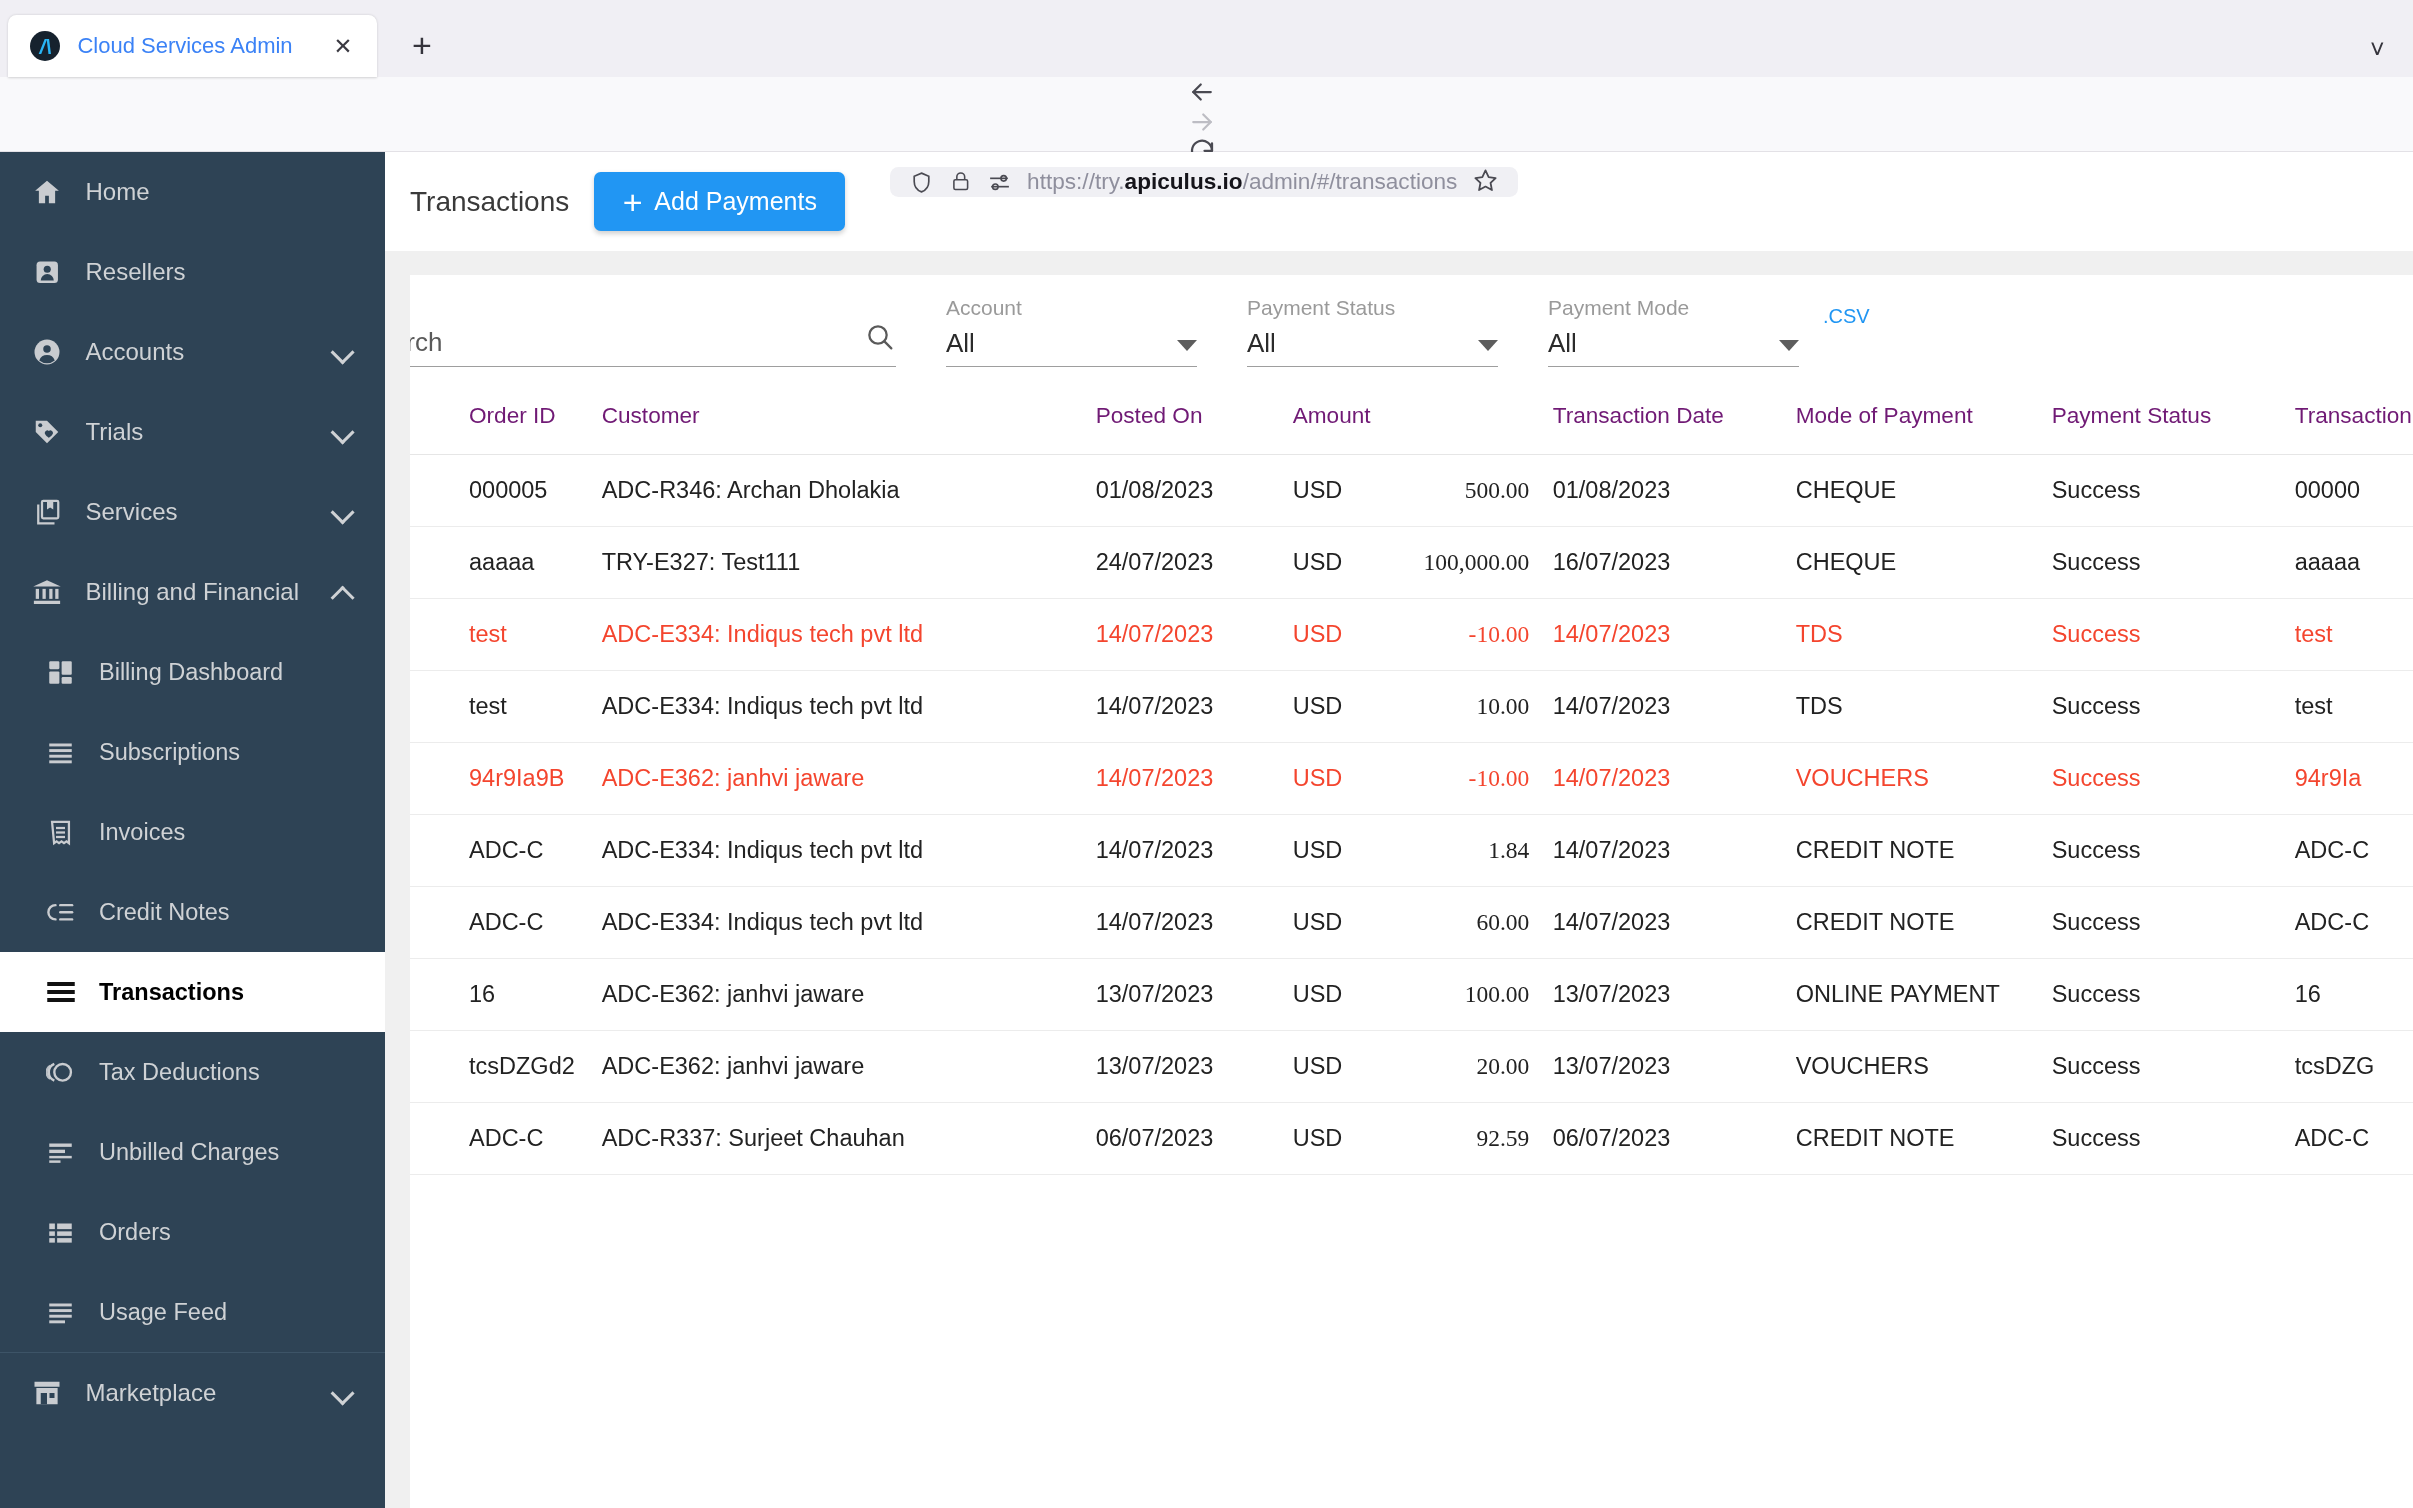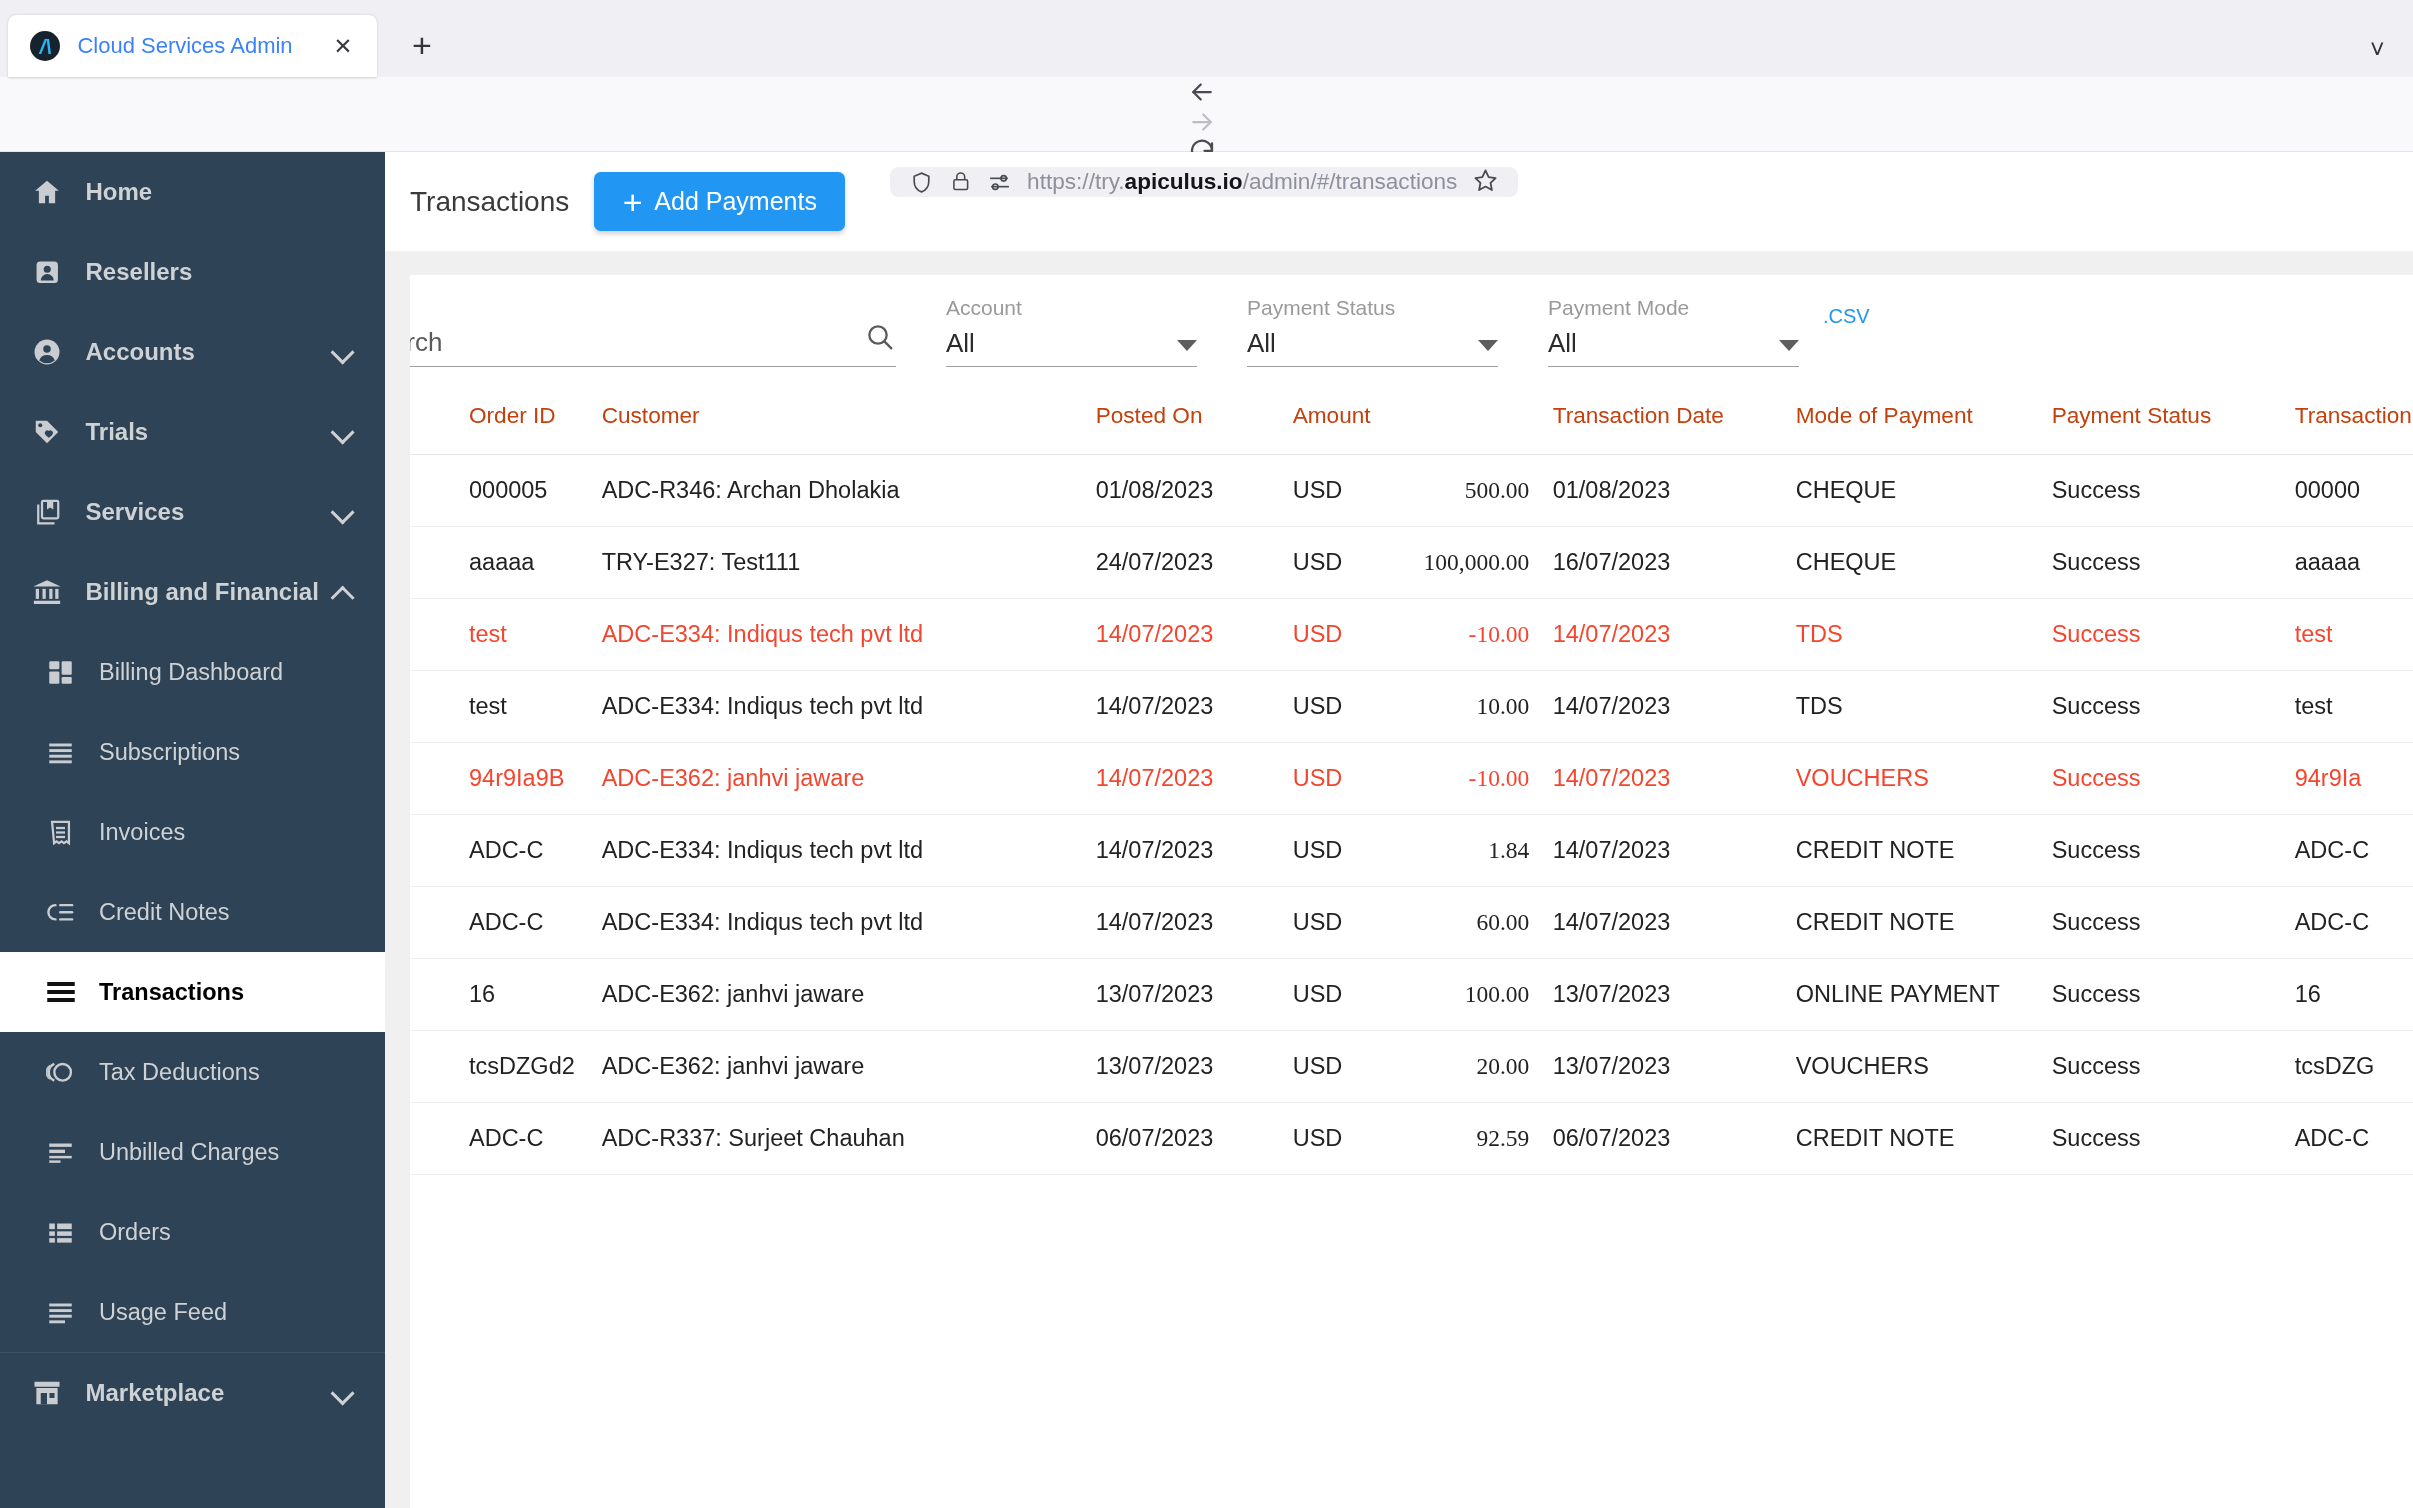--- a/index.html
+++ b/index.html
@@ -107,21 +107,21 @@
   }
   .navitem {
     height: 80px; display: flex; align-items: center;
     padding: 0 32px 0 28.5px; color: #cfd2d5; font-size: 24px;
     position: relative;
   }
   .navitem.sub { font-size: 23.5px; padding-left: 42px; }
   .navitem.active {
     background: #ffffff; color: #000000; font-weight: bold;
   }
-  .navitem.top { font-weight: bold; }
+  .navitem.top { font-weight: normal; }
   .navitem .icon {
     width: 37px; flex: 0 0 37px; display: flex; align-items: center;
     justify-content: center; margin-right: 20px;
   }
   .navitem .label { white-space: nowrap; }
   .navitem .chev {
     margin-left: auto; width: 22px; height: 22px; position: relative;
   }
   .navitem .chev::before {
     content: ""; position: absolute; left: 2.5px; top: 3.4px;
@@ -179,21 +179,21 @@
   }
   .csv-link {
     margin-left: 24px; font-size: 20px; color: #2196f3; margin-bottom: 39px;
     text-decoration: none;
   }
 
   
   .table-wrap { width: 100%; overflow: hidden; }
   table { border-collapse: collapse; table-layout: fixed; width: 2120px; }
   th {
-    text-align: left; font-size: 22.6px; color: #c2410c; font-weight: normal;
+    text-align: left; font-size: 22.6px; color: #701a75; font-weight: normal;
     padding: 17px 11.7px 25px 11.7px; border-bottom: 0.8px solid #e6e6e6;
   }
   td {
     font-size: 23.5px; color: #222; padding: 22px 11.7px;
     border-bottom: 0.8px solid #ececec; vertical-align: middle;
   }
   tr.neg td { color: #f4452e; }
   td.num { text-align: right; font-family: Liberation Serif, serif; }
 
   col.c-order { width: 180px; }

